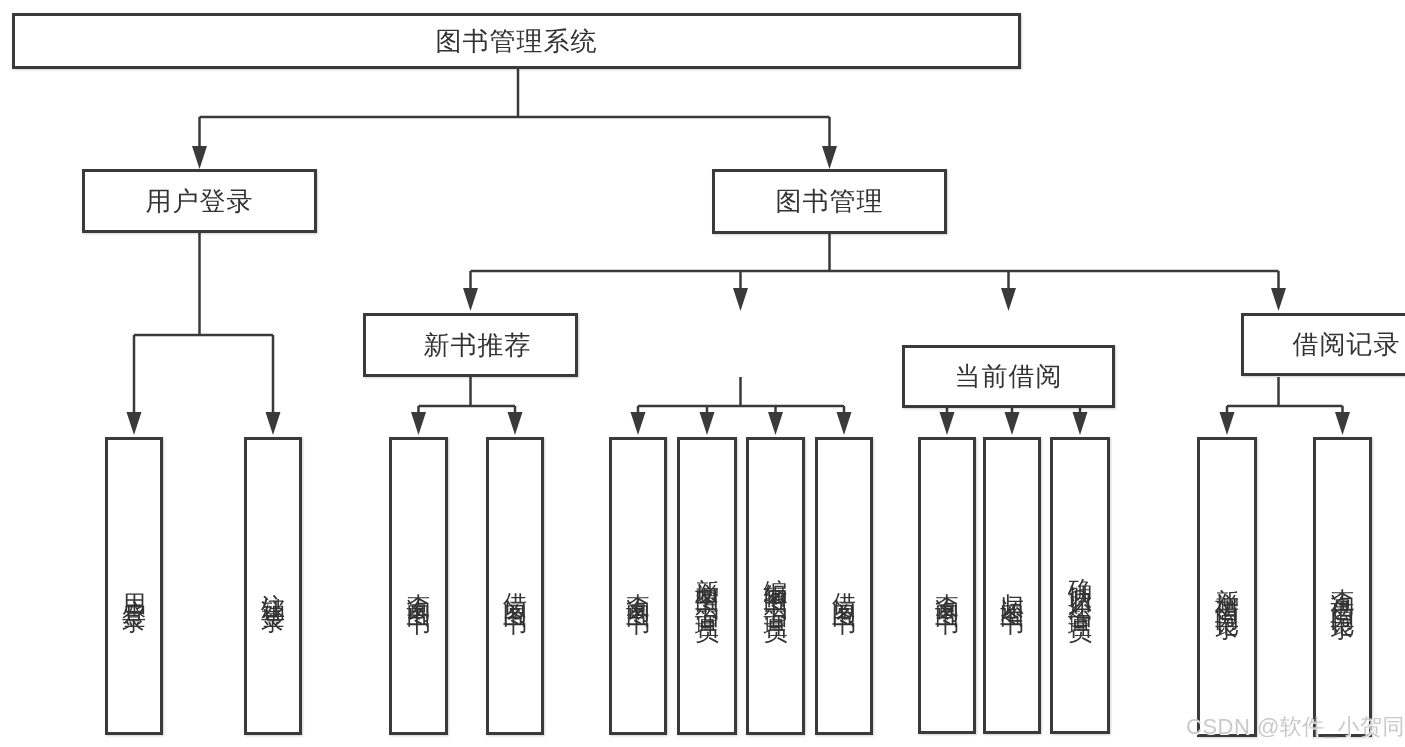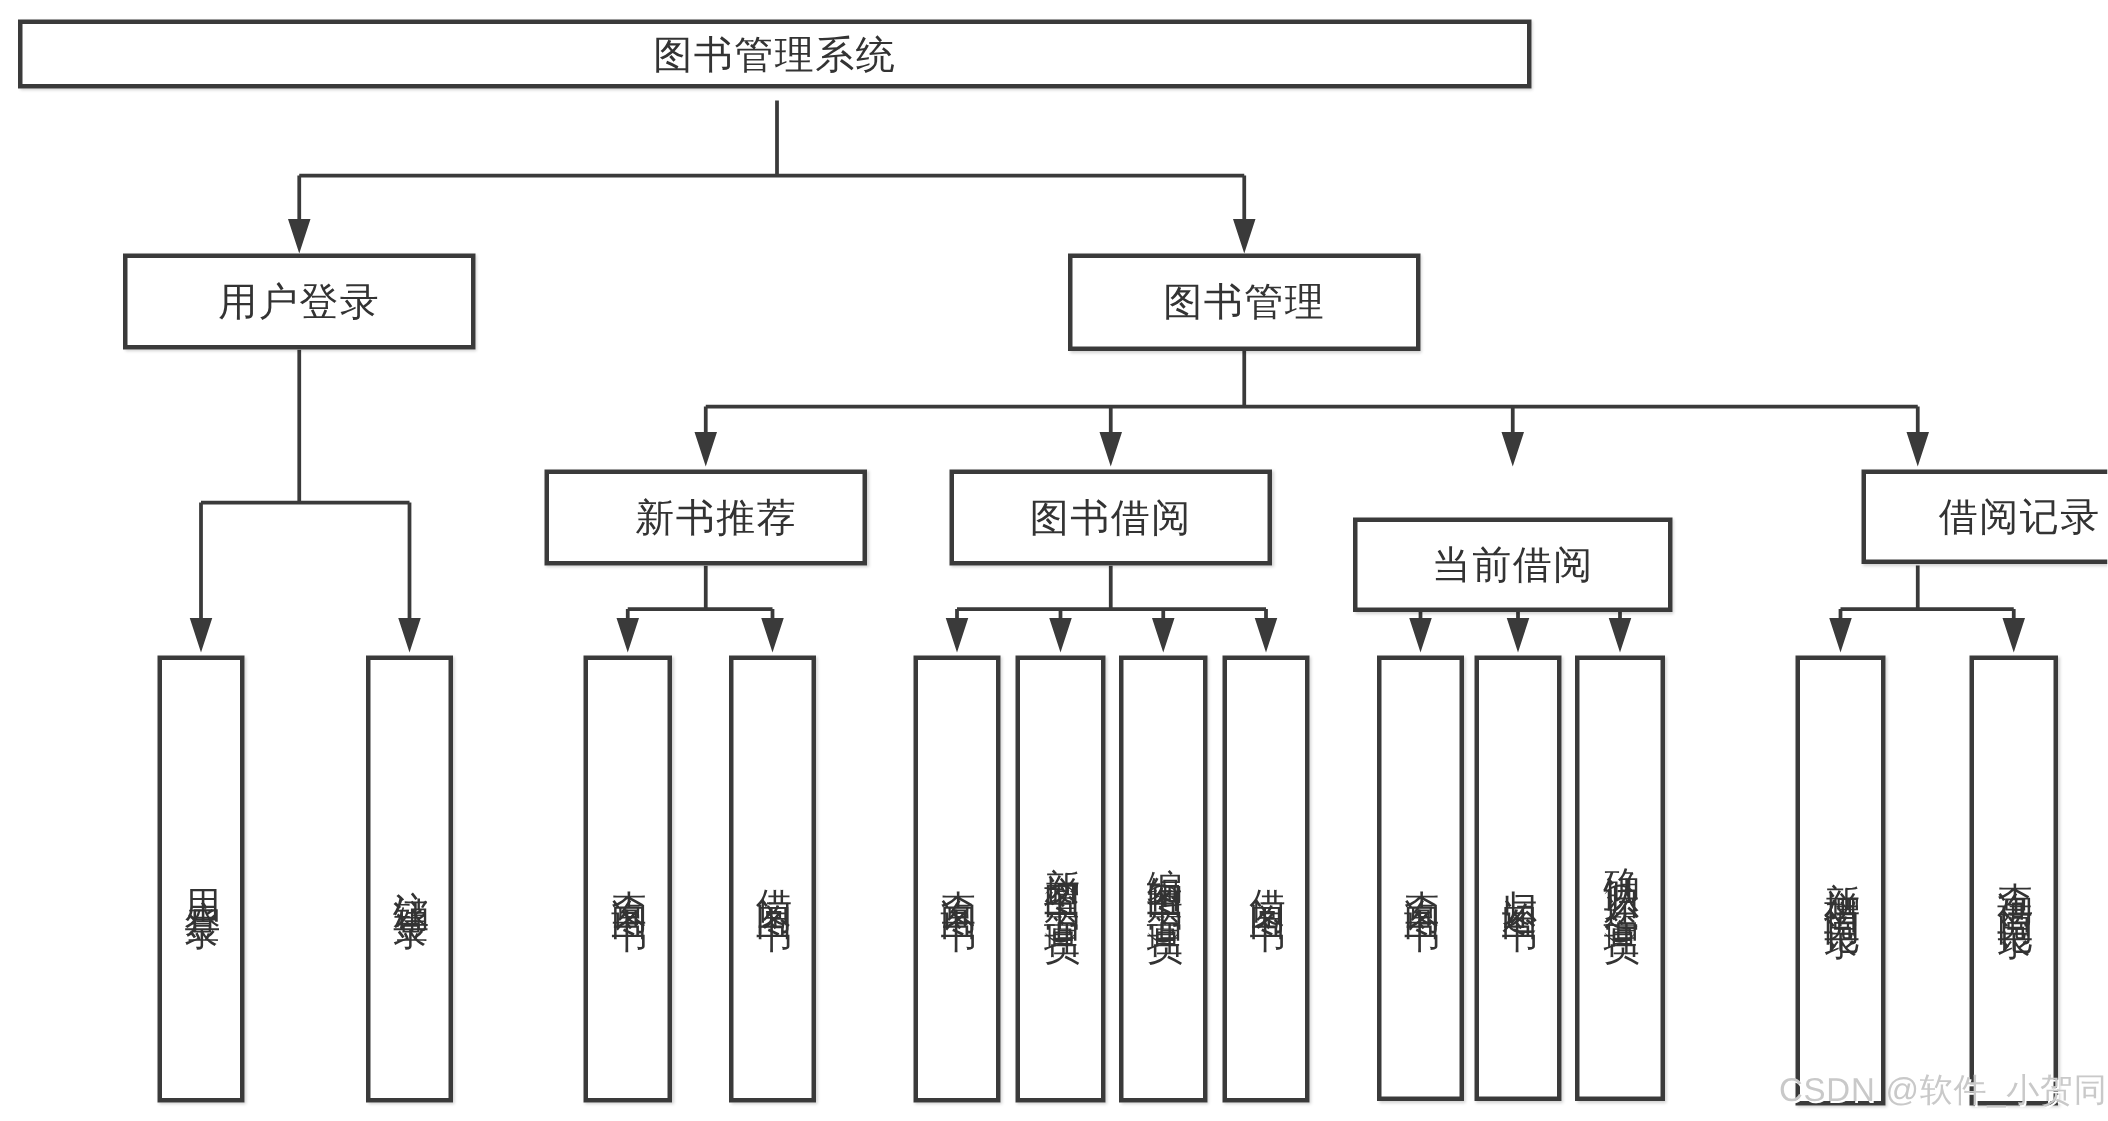--- a/index.html
+++ b/index.html
@@ -80,36 +80,33 @@
       M699.5,412 L714.5,412 L707,435 Z
       M768,412 L783,412 L775.5,435 Z
       M836.5,412 L851.5,412 L844,435 Z
       M939.5,412 L954.5,412 L947,435 Z
       M1004.5,412 L1019.5,412 L1012,435 Z
       M1072.5,412 L1087.5,412 L1080,435 Z
       M1219.5,412 L1234.5,412 L1227,435 Z
       M1335,412 L1350,412 L1342.5,435 Z"></path>
   </svg>
 
-  <div class="node h" style="left:12px;top:13px;width:1009px;height:46px;">
+  <div class="node h" style="left:12px;top:13px;width:1009px;height:56px;">
     <span>图书管理系统</span>
   </div>
 
   <div class="node h" style="left:82px;top:169px;width:235px;height:64px;">
     <span>用户登录</span>
   </div>
   <div class="node h" style="left:712px;top:169px;width:235px;height:65px;justify-content:center;">
     <span>图书管理</span>
   </div>
 
   <div class="node h" style="left:363px;top:313px;width:215px;height:64px;padding-left:14px;">
     <span>新书推荐</span>
-  </div>
-  <div class="node h" style="left:633px;top:313px;width:215px;height:64px;">
-    <span>图书借阅</span>
   </div>
   <div class="node h" style="left:902px;top:313px;width:213px;height:63px;margin-top:32px;">
     <span>当前借阅</span>
   </div>
   <div class="node h" style="left:1241px;top:313px;width:211px;height:63px;">
     <span>借阅记录</span>
   </div>
 
   <div class="node v" style="left:105px;top:437px;width:58px;height:298px;">
     <span>用户登录</span>

